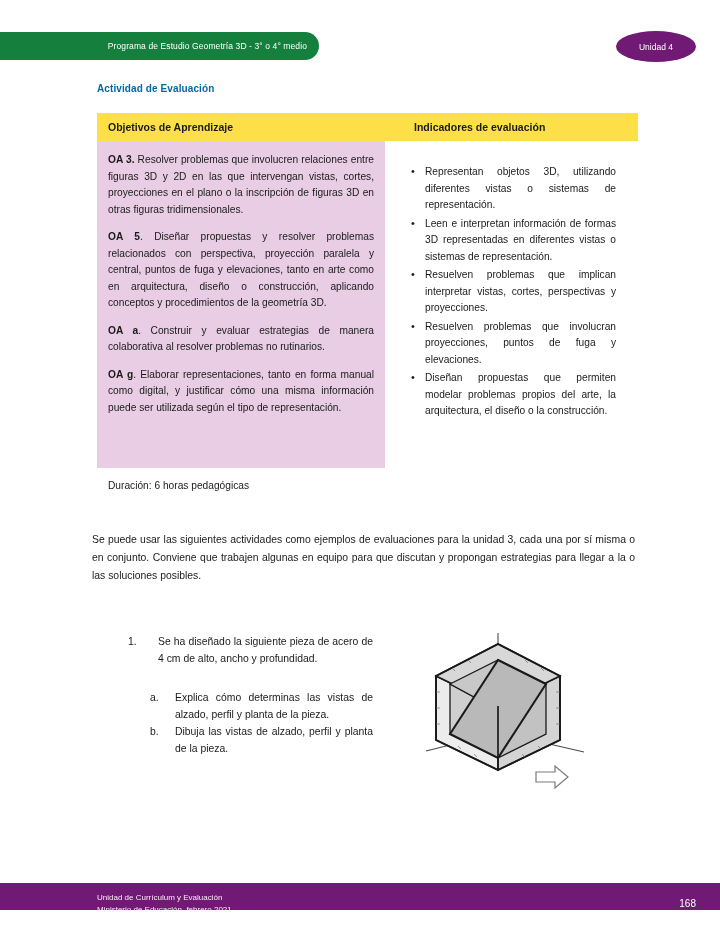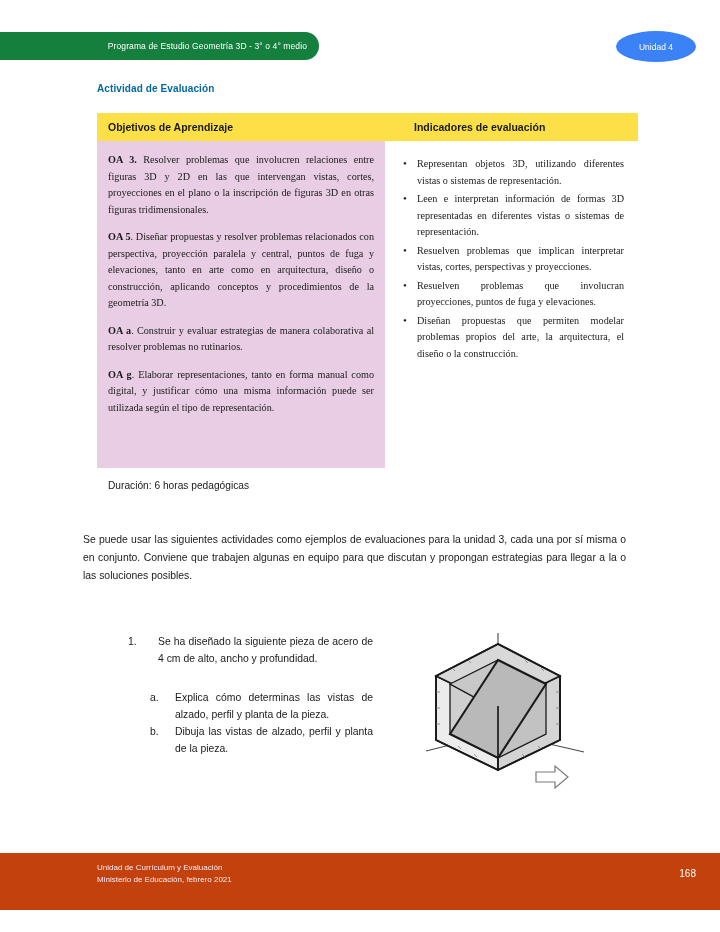--- a/index.html
+++ b/index.html
@@ -39,21 +39,21 @@
     letter-spacing: 0.1px;
     white-space: nowrap;
   }
   .unit-badge {
     position: absolute;
     right: 24px;
     top: 31px;
     width: 80px;
     height: 31px;
     border-radius: 50%;
-    background: #3b82f6;
+    background: #701a75;
     display: flex;
     align-items: center;
     justify-content: center;
   }
   .unit-badge-text {
     color: #ffffff;
     font-size: 8.5px;
     white-space: nowrap;
   }
 
@@ -92,21 +92,20 @@
     width: 288px;
     padding-left: 11px;
   }
   .oa-head-cell.right {
     width: 253px;
     padding-left: 29px;
   }
   .oa-body {
     display: flex;
     align-items: stretch;
-    font-family: Liberation Serif, serif;
   }
   .oa-col-left {
     width: 288px;
     background: #e8cde4;
     box-sizing: border-box;
     padding: 11px 11px 14px 11px;
     min-height: 327px;
   }
   .oa-col-right {
     width: 253px;
@@ -118,21 +117,21 @@
     font-size: 10.2px;
     line-height: 1.62;
     text-align: justify;
     margin: 0 0 11px 0;
     color: #1a1a1a;
   }
   .oa-para:last-child { margin-bottom: 0; }
   .oa-para b { font-weight: bold; }
 
   .ind-list {
-    margin: 4px;
+    margin: 12px;
     padding: 0 0 0 24px;
     list-style: none;
   }
   .ind-list li {
     font-size: 10.2px;
     line-height: 1.62;
     text-align: justify;
     position: relative;
     margin-bottom: 2px;
     color: #1a1a1a;
@@ -152,21 +151,21 @@
     left: 108px;
     top: 480px;
     font-size: 10.2px;
     color: #1a1a1a;
   }
   .duration b { font-weight: normal; }
 
   
   .intro-para {
     position: absolute;
-    left: 83px;
+    left: 92px;
     top: 531px;
     width: 543px;
     font-size: 10.4px;
     line-height: 1.72;
     text-align: justify;
     color: #1a1a1a;
   }
 
   
   .exercise {
@@ -218,22 +217,22 @@
     width: 210px;
     height: 195px;
   }
 
   
   .footer-band {
     position: absolute;
     left: 0;
     bottom: 22px;
     width: 720px;
-    height: 57px;
-    background: #c2410c;
+    height: 27px;
+    background: #701a75;
   }
   .footer-left {
     position: absolute;
     left: 97px;
     top: 9px;
     font-size: 8px;
     line-height: 1.55;
     color: #fdeaf6;
   }
   .footer-page {

